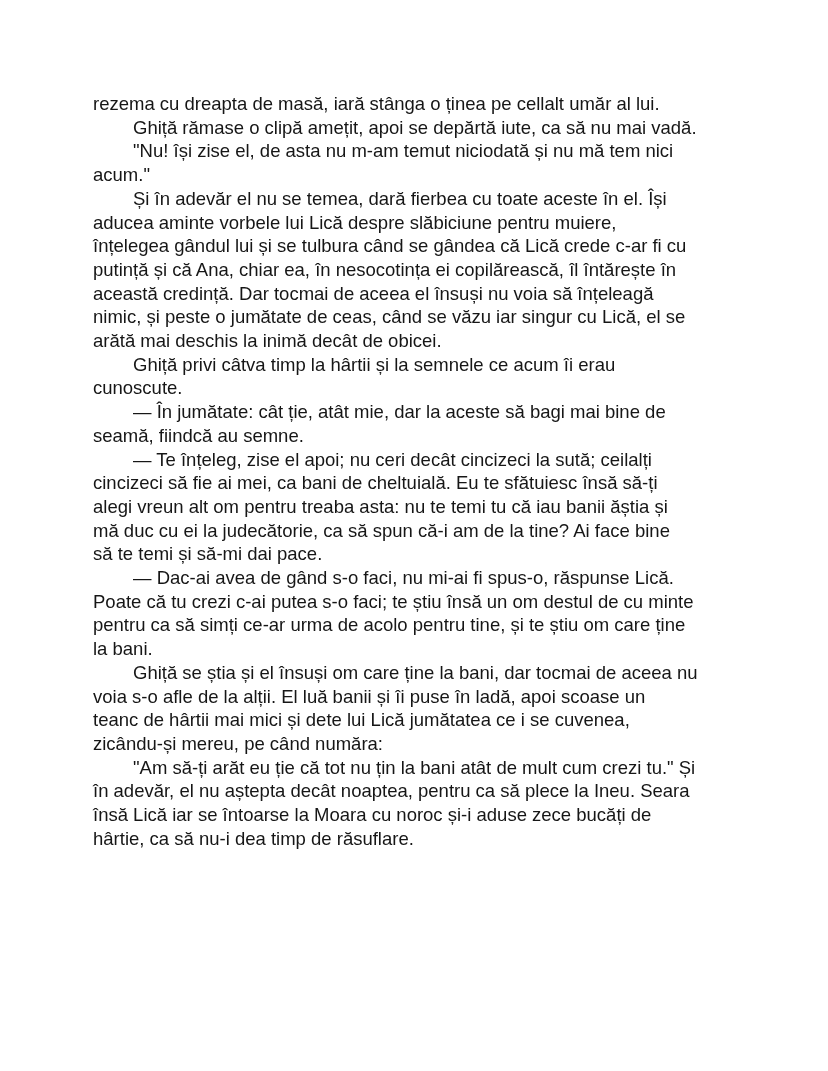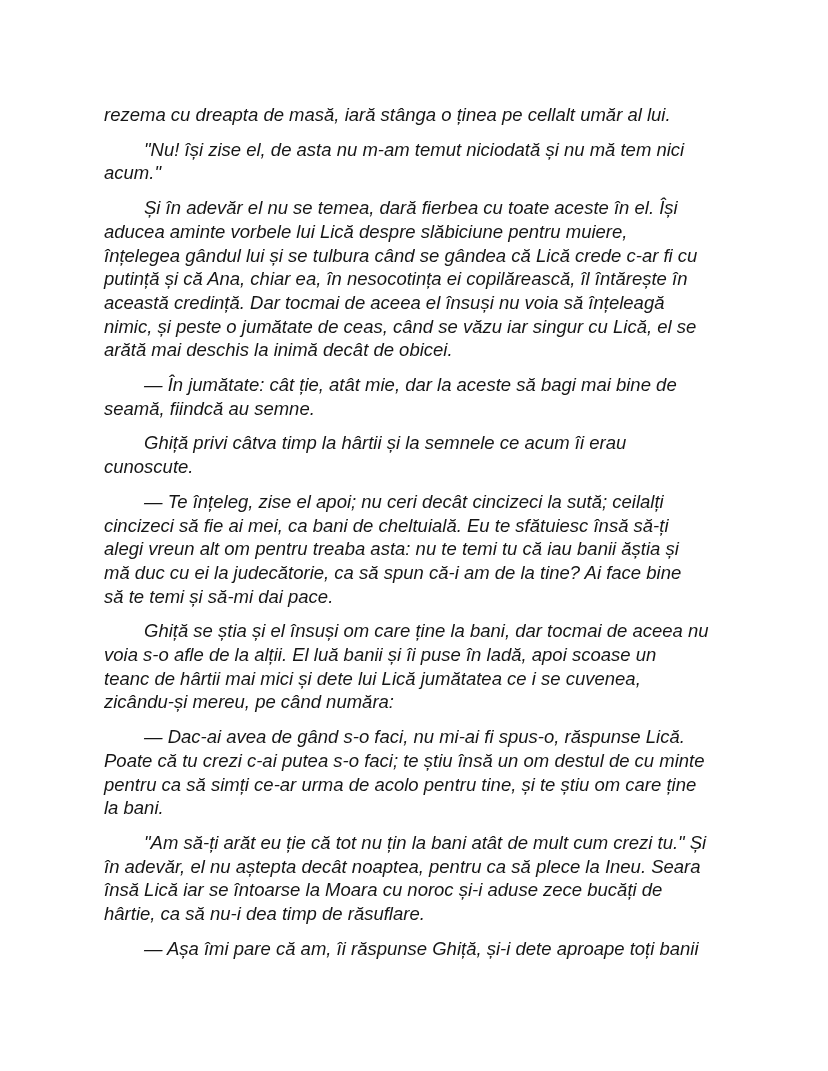--- a/index.html
+++ b/index.html
@@ -20,60 +20,59 @@
   .page-text {
     position: absolute;
     left: 93px;
     top: 92px;
     width: 690px;
     font-size: 18.5px;
     line-height: 23.7px;
     letter-spacing: 0;
   }
   .para {
-    margin: 11px;
+    margin: 0;
     padding: 0;
     white-space: pre; 
-    font-style: italic;
   }
   .para.indented {
     text-indent: 40px;
   }
 </style>
 </head>
 <body style="background: rgb(255, 255, 255); color: rgb(22, 22, 22);">
 
 <div class="page">
   <div class="page-text" id="page-text">
       <p class="para">rezema cu dreapta de masă, iară stânga o ținea pe cellalt umăr al lui.</p>
+      <p class="para indented">Ghiță rămase o clipă amețit, apoi se depărtă iute, ca să nu mai vadă.</p>
       <p class="para indented">"Nu! își zise el, de asta nu m-am temut niciodată și nu mă tem nici
 acum."</p>
       <p class="para indented">Și în adevăr el nu se temea, dară fierbea cu toate aceste în el. Își
 aducea aminte vorbele lui Lică despre slăbiciune pentru muiere,
 înțelegea gândul lui și se tulbura când se gândea că Lică crede c-ar fi cu
 putință și că Ana, chiar ea, în nesocotința ei copilărească, îl întărește în
 această credință. Dar tocmai de aceea el însuși nu voia să înțeleagă
 nimic, și peste o jumătate de ceas, când se văzu iar singur cu Lică, el se
 arătă mai deschis la inimă decât de obicei.</p>
+      <p class="para indented">Ghiță privi câtva timp la hârtii și la semnele ce acum îi erau
+cunoscute.</p>
       <p class="para indented">— În jumătate: cât ție, atât mie, dar la aceste să bagi mai bine de
 seamă, fiindcă au semne.</p>
-      <p class="para indented">Ghiță privi câtva timp la hârtii și la semnele ce acum îi erau
-cunoscute.</p>
       <p class="para indented">— Te înțeleg, zise el apoi; nu ceri decât cincizeci la sută; ceilalți
 cincizeci să fie ai mei, ca bani de cheltuială. Eu te sfătuiesc însă să-ți
 alegi vreun alt om pentru treaba asta: nu te temi tu că iau banii ăștia și
 mă duc cu ei la judecătorie, ca să spun că-i am de la tine? Ai face bine
 să te temi și să-mi dai pace.</p>
+      <p class="para indented">— Dac-ai avea de gând s-o faci, nu mi-ai fi spus-o, răspunse Lică.
+Poate că tu crezi c-ai putea s-o faci; te știu însă un om destul de cu minte
+pentru ca să simți ce-ar urma de acolo pentru tine, și te știu om care ține
+la bani.</p>
       <p class="para indented">Ghiță se știa și el însuși om care ține la bani, dar tocmai de aceea nu
 voia s-o afle de la alții. El luă banii și îi puse în ladă, apoi scoase un
 teanc de hârtii mai mici și dete lui Lică jumătatea ce i se cuvenea,
 zicându-și mereu, pe când număra:</p>
-      <p class="para indented">— Dac-ai avea de gând s-o faci, nu mi-ai fi spus-o, răspunse Lică.
-Poate că tu crezi c-ai putea s-o faci; te știu însă un om destul de cu minte
-pentru ca să simți ce-ar urma de acolo pentru tine, și te știu om care ține
-la bani.</p>
       <p class="para indented">"Am să-ți arăt eu ție că tot nu țin la bani atât de mult cum crezi tu." Și
 în adevăr, el nu aștepta decât noaptea, pentru ca să plece la Ineu. Seara
 însă Lică iar se întoarse la Moara cu noroc și-i aduse zece bucăți de
 hârtie, ca să nu-i dea timp de răsuflare.</p>
-      <p class="para indented">— Așa îmi pare că am, îi răspunse Ghiță, și-i dete aproape toți banii</p>
     </div>
 </div>
 
 </body></html>

